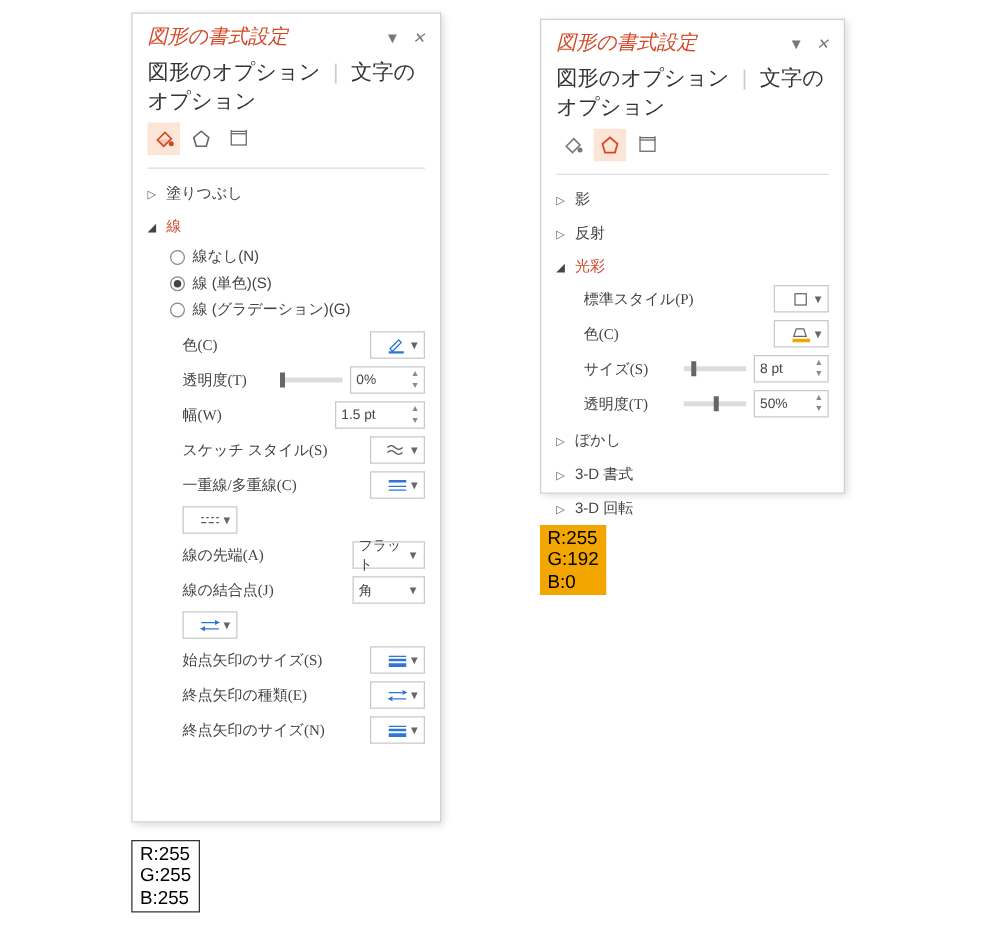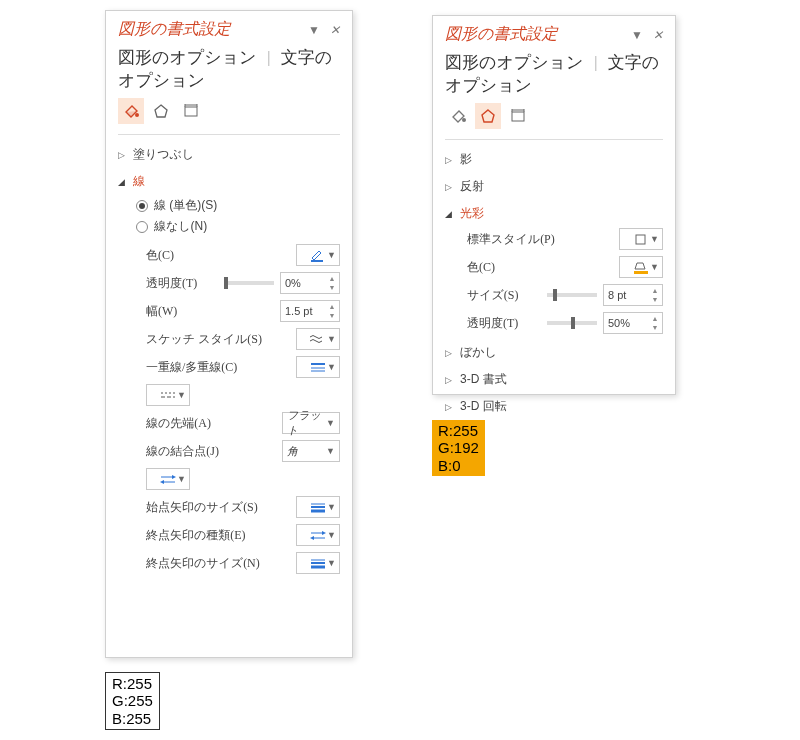--- a/index.html
+++ b/index.html
@@ -76,21 +76,20 @@
   .prop-label { flex:1;font-family:Liberation Serif, serif; }
 
   .dd {
     border:1px solid #c8c8c8;
     background:#fff;
     height:22px;
     min-width:44px;
     display:flex; align-items:center; justify-content:space-between;
     padding:0 4px;
     font-size:11px;
-    font-style:italic;
   }
   .dd .caret { color:#666; font-size:9px; margin-left:4px; }
   .val-box {
     border:1px solid #c8c8c8;
     background:#fff;
     height:22px; width:60px;
     display:flex; align-items:center;
     padding:0 4px;
     font-size:11px;
     position:relative;
@@ -175,28 +174,32 @@
   </div>
 
   <div class="section">
     <div class="sec-head open">
       <span class="tri">◢</span>
       <span class="lbl accent">線</span>
     </div>
 
     <div class="radio-group">
       <div class="radio-row">
+        <span class="radio"></span>
+        <span>線なし(N)</span>
+      </div>
+      <div class="radio-row">
         <span class="radio">
             <span class="dot"></span>
           </span>
         <span>線 (単色)(S)</span>
       </div>
       <div class="radio-row">
         <span class="radio"></span>
-        <span>線なし(N)</span>
+        <span>線 (グラデーション)(G)</span>
       </div>
     </div>
 
     <div class="prop">
       <span class="prop-label">色(C)</span>
       <div class="icon-dd">
         <svg width="18" height="14">
             <path d="M3 10 L10 3 L12 5 L5 12 Z" fill="none" stroke="#2e75d6"></path>
             <rect x="2" y="12" width="12" height="2" fill="#2e75d6"></rect>
           </svg>
@@ -213,21 +216,21 @@
         <span>0%</span>
         <div class="spinner">
             <div>▲</div>
             <div>▼</div>
           </div>
       </div>
     </div>
 
     <div class="prop">
       <span class="prop-label">幅(W)</span>
-      <div class="val-box" style="width:60px">
+      <div class="val-box" style="width:72px">
         <span>1.5 pt</span>
         <div class="spinner">
             <div>▲</div>
             <div>▼</div>
           </div>
       </div>
     </div>
 
     <div class="prop">
       <span class="prop-label">スケッチ スタイル(S)</span>

